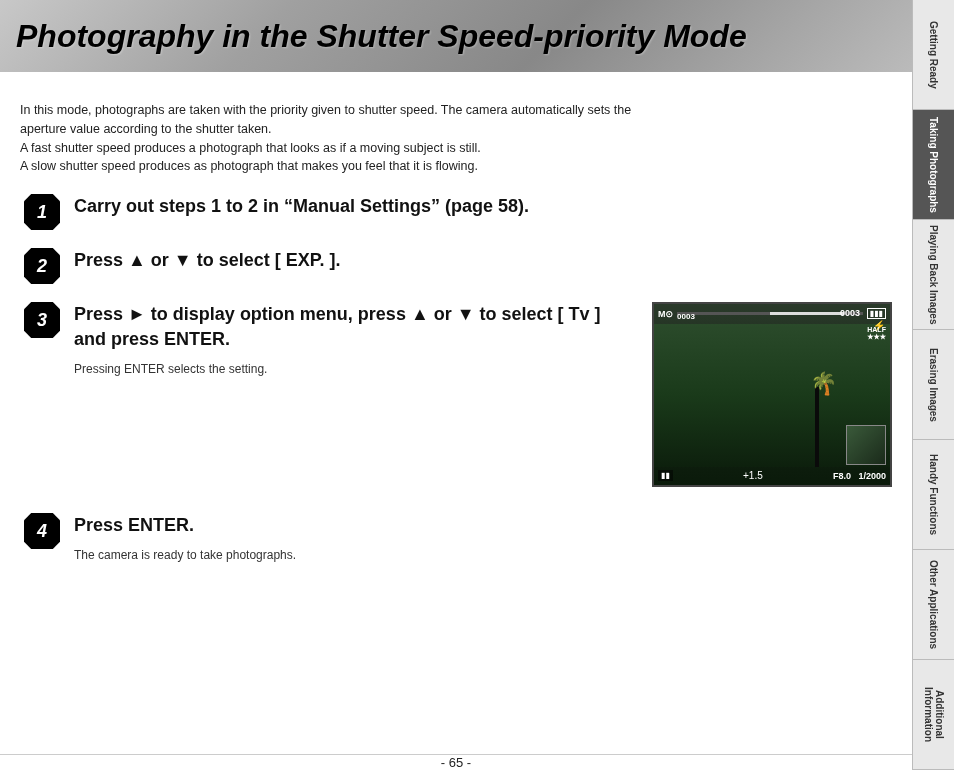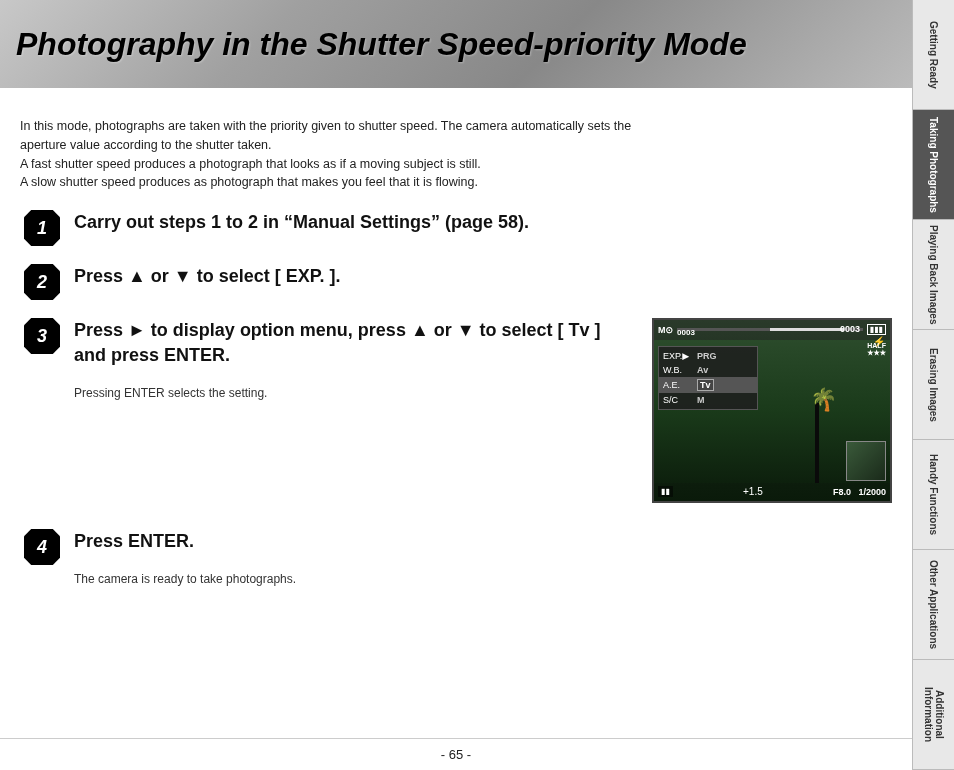--- a/index.html
+++ b/index.html
@@ -15,21 +15,21 @@
 
     .main-content {
       flex: 1;
       display: flex;
       flex-direction: column;
       overflow: hidden;
     }
 
     .header {
       position: relative;
-      height: 88px;
+      height: 72px;
       overflow: hidden;
       display: flex;
       align-items: center;
       padding-left: 16px;
     }
 
     .header-bg {
       position: absolute;
       top: 0; left: 0; right: 0; bottom: 0;
       background: linear-gradient(135deg, #c8c8c8 0%, #a0a0a0 30%, #888 60%, #bbb 100%);
@@ -91,21 +91,21 @@
     .step-main-text {
       font-size: 18px;
       font-weight: bold;
       color: #111;
       line-height: 1.4;
     }
 
     .step-sub-text {
       font-size: 12px;
       color: #333;
-      margin-top: 18px;
+      margin-top: 10px;
     }
 
     .step3-layout {
       display: flex;
       align-items: flex-start;
       gap: 36px;
     }
 
     .step3-text {
       flex: 1;
@@ -257,21 +257,21 @@
       right: 4px;
       width: 40px;
       height: 40px;
       border: 1px solid #888;
       background: linear-gradient(135deg, #3a5a3a, #1a2a1a);
       overflow: hidden;
     }
 
     .page-footer {
       text-align: center;
-      padding: 8px;
+      padding: 0;
       font-size: 13px;
       color: #222;
       border-top: 1px solid #ccc;
     }
 
     
     .sidebar {
       width: 42px;
       background: #e0e0e0;
       display: flex;
@@ -418,38 +418,20 @@
 
               <div style="position:absolute;top:4px;right:30px;color:#fff;font-size:9px;font-weight:bold;">0003</div>
 
               <div class="cam-flash">⚡</div>
 
               <div class="cam-half-badge">
                 <div style="font-size:7px;">HALF</div>
                 <div class="cam-stars">★★★</div>
               </div>
 
-              <div class="cam-menu">
-                <div class="cam-menu-item">
-                  <span class="label">EXP.▶</span>
-                  <span class="value">PRG</span>
-                </div>
-                <div class="cam-menu-item">
-                  <span class="label">W.B.</span>
-                  <span class="value">Av</span>
-                </div>
-                <div class="cam-menu-item selected">
-                  <span class="label">A.E.</span>
-                  <span class="value highlight">Tv</span>
-                </div>
-                <div class="cam-menu-item">
-                  <span class="label">S/C</span>
-                  <span class="value">M</span>
-                </div>
-              </div>
 
               <div class="thumbnail-box"></div>
 
               <div class="cam-bottom-bar">
                 <div class="cam-bottom-left">▮▮</div>
                 <div class="cam-ev">
                   <span>+1.5</span>
                 </div>
                 <div class="cam-bottom-right">
                   <span>F8.0</span>

